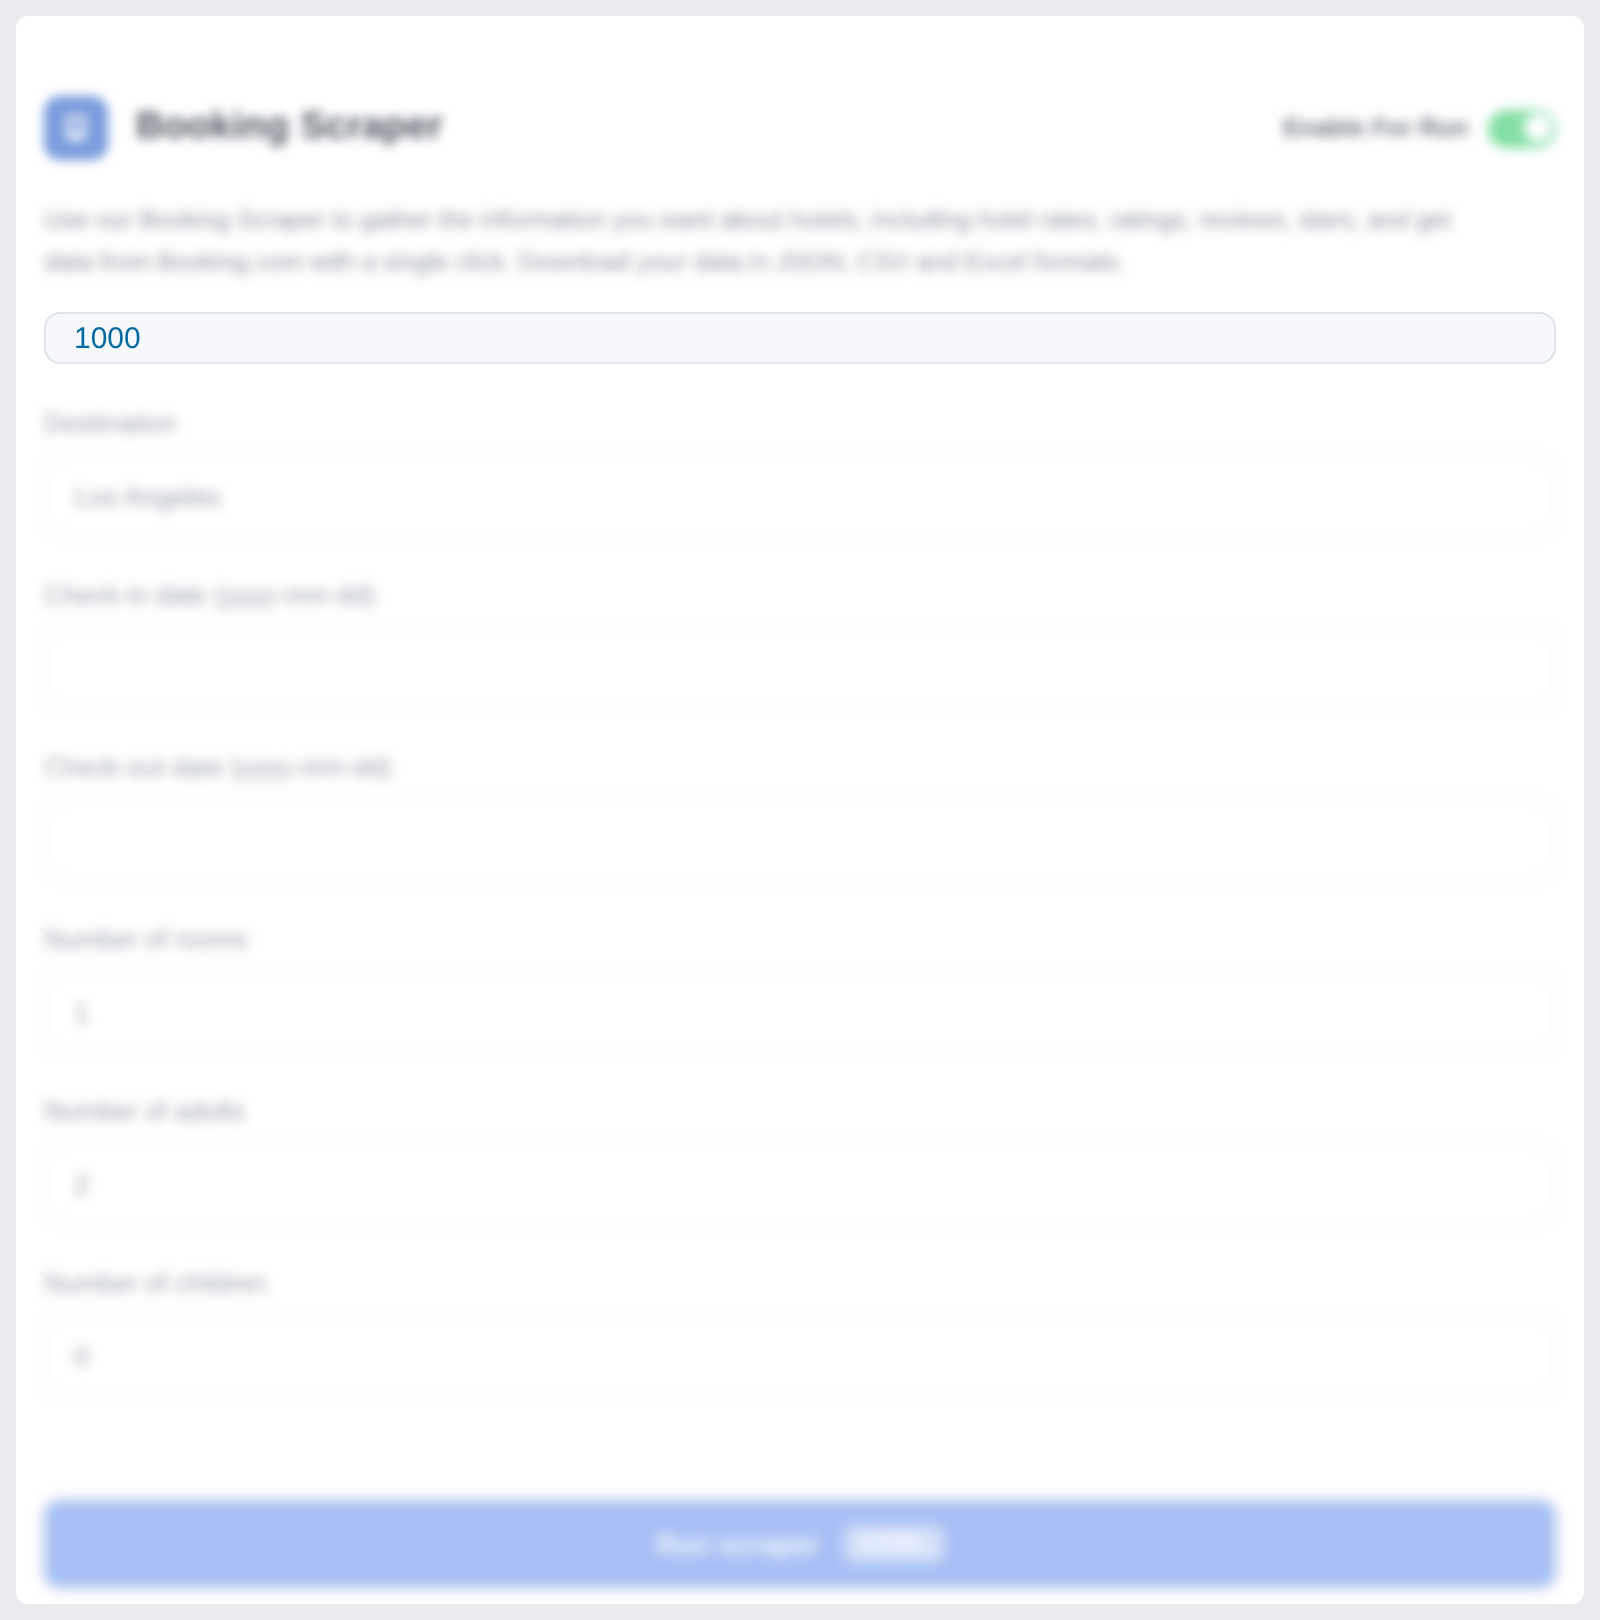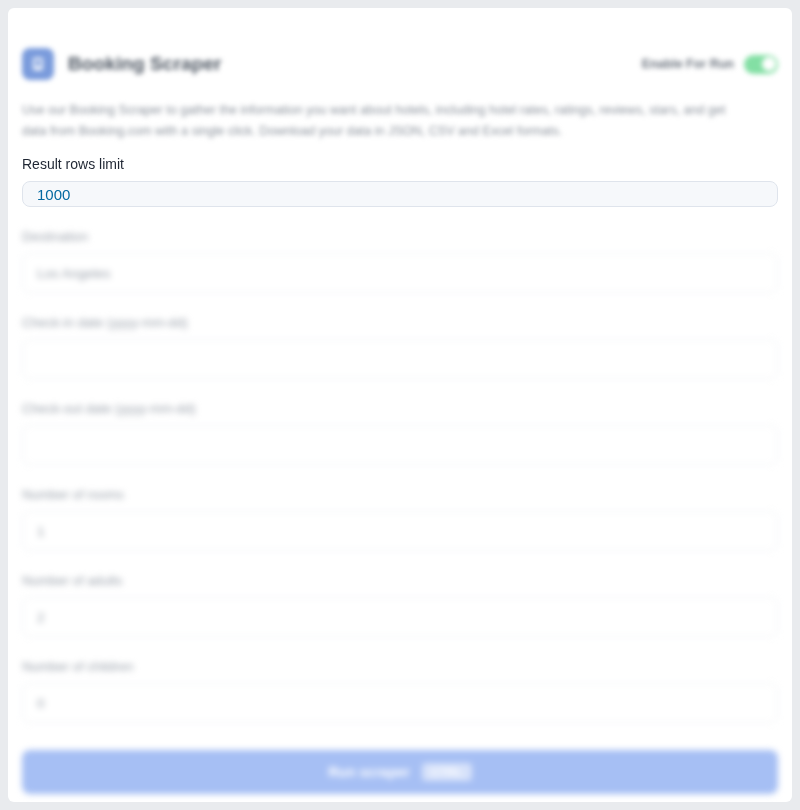--- a/index.html
+++ b/index.html
@@ -213,21 +213,20 @@
           <div class="knob"></div>
         </div>
       </div>
     </div>
 
     <div class="description">Use our Booking Scraper to gather the information you want about hotels, including hotel rates, ratings, reviews, stars, and get data from Booking.com with a single click. Download your data in JSON, CSV and Excel formats.</div>
 
     <div class="form">
 
       <div class="field field-focused">
-        <label class="field-label">Result rows limit</label>
         <div class="field-input" placeholder="1000">1000</div>
       </div>
 
       <div class="field blurred">
         <label class="field-label">Destination</label>
         <div class="field-input" placeholder="Destination">Los Angeles</div>
       </div>
 
       <div class="field blurred">
         <label class="field-label">Check-in date (yyyy-mm-dd)</label>

